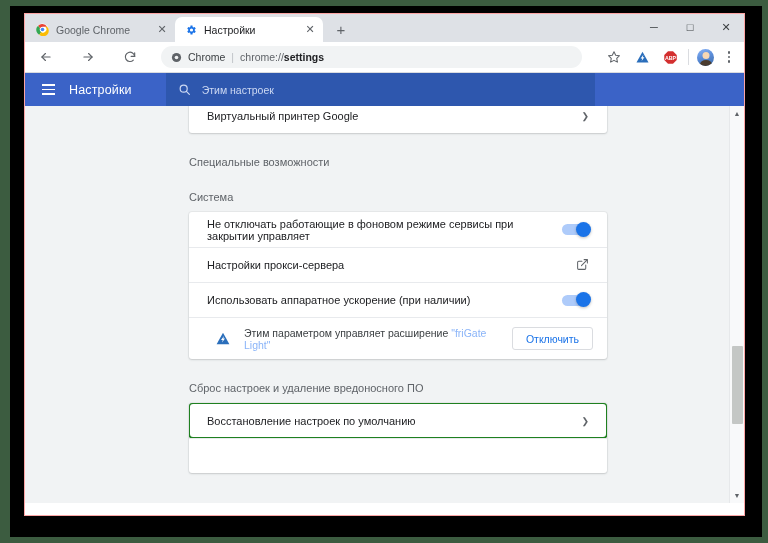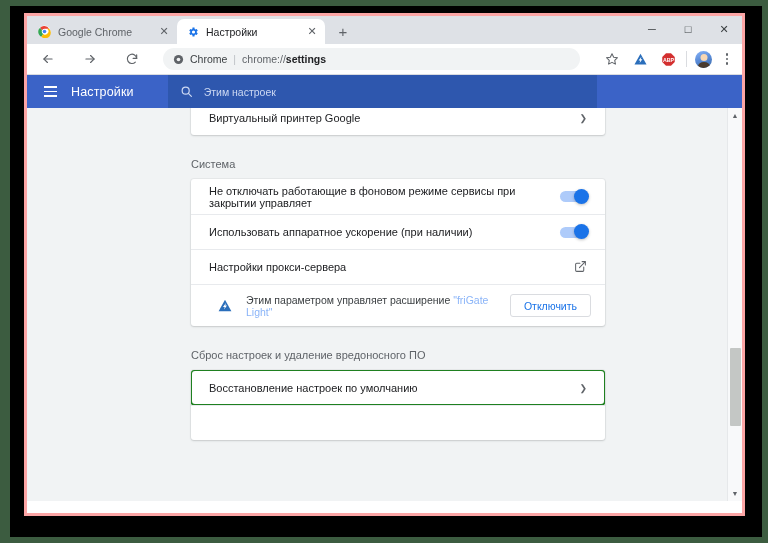--- a/index.html
+++ b/index.html
@@ -18,21 +18,21 @@
     position: absolute;
     left: 10px; top: 6px;
     width: 752px; height: 531px;
     background: #000000;
   }
   .window {
     position: absolute;
     left: 24px; top: 13px;
     width: 721px; height: 503px;
     background: #0f172a;
-    border: 3px solid #fca5a5;
+    border: 1px solid #fca5a5;
     overflow: hidden;
     display: flex;
     flex-direction: column;
   }
 
   
   .tabstrip {
     height: 28px;
     background: #dee1e6;
     display: flex;
@@ -460,49 +460,50 @@
     <div class="content">
       <div class="inner">
 
         <div class="card" style="margin-top:-8px;">
           <div class="row">
             <span class="label">Виртуальный принтер Google</span>
             <span class="chevron">❯</span>
           </div>
         </div>
 
+        <div class="section-title">Специальные возможности</div>
 
         <div class="section-title">Система</div>
         <div class="card">
 
           <div class="row">
             <span class="label">Не отключать работающие в фоновом режиме сервисы при закрытии управляет</span>
-            <span class="toggle">
-                <i></i>
-              </span>
-          </div>
-
-          <div class="row">
-            <span class="label">Использовать аппаратное ускорение (при наличии)</span>
             <span class="toggle">
                 <i></i>
               </span>
           </div>
 
           <div class="row">
             <span class="label">Настройки прокси-сервера</span>
             <span class="ext-link-icon">
               <svg width="13" height="13" viewBox="0 0 24 24" fill="none" stroke="#5f6368" stroke-width="1.9" stroke-linecap="round" stroke-linejoin="round">
                   <path d="M18 13v6a2 2 0 0 1-2 2H5a2 2 0 0 1-2-2V8a2 2 0 0 1 2-2h6"></path>
                   <path d="M15 3h6v6"></path>
                   <path d="M10 14L20.5 3.5"></path>
                 </svg>
             </span>
           </div>
 
+          <div class="row">
+            <span class="label">Использовать аппаратное ускорение (при наличии)</span>
+            <span class="toggle">
+                <i></i>
+              </span>
+          </div>
+
           <div class="ext-row">
             <span class="frigate-icon">
               <svg width="16" height="16" viewBox="0 0 24 24">
                 <path d="M12 2.6 21.6 20H2.4z" fill="#2a6ebb"></path>
                 <path d="M13.4 7.6 9 13.4h2.6l-1 4 4.4-6h-2.6z" fill="#ffffff"></path>
               </svg>
             </span>
             <span class="txt"><span>Этим параметром управляет расширение </span><span class="quoted">"friGate Light"</span></span>
             <span class="disable-btn">Отключить</span>
           </div>

